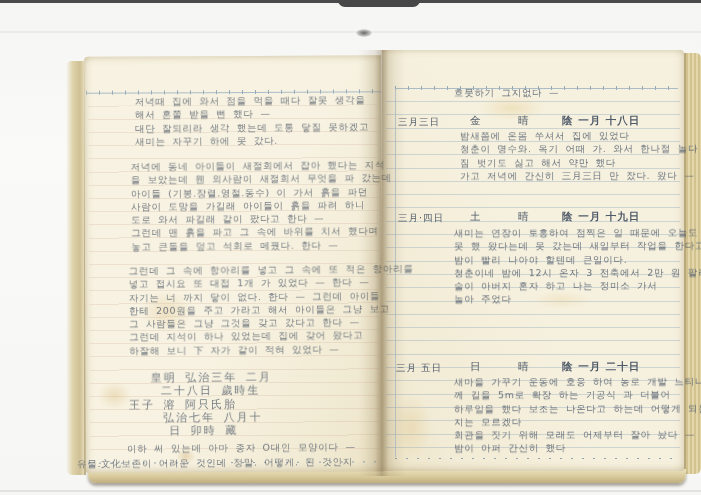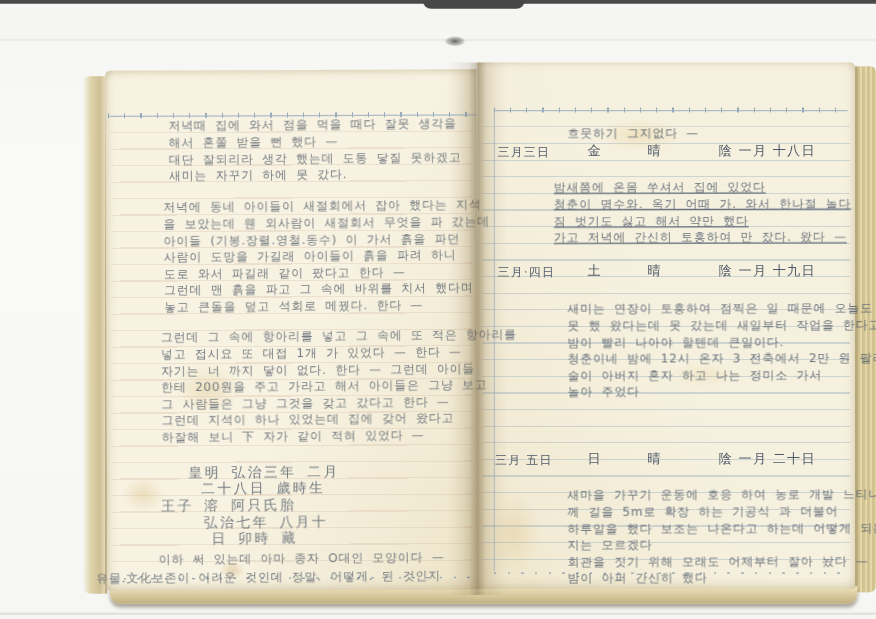--- a/index.html
+++ b/index.html
@@ -50,33 +50,33 @@
 
   .stain{position:absolute;border-radius:50%;pointer-events:none;}
 
   .gutter{position:absolute;left:358px;top:50px;width:48px;height:426px;z-index:6;pointer-events:none;
     background:linear-gradient(90deg,transparent 0%,rgba(120,95,50,.14) 35%,rgba(88,68,34,.32) 50%,rgba(120,95,50,.13) 64%,transparent 100%);}
 
   
   .hw{position:absolute;z-index:5;font-family:"DejaVu Sans",sans-serif;font-size:9.5px;line-height:13.3px;
       color:#5d6673;letter-spacing:.7px;word-spacing:3px;white-space:nowrap;filter:blur(.3px);opacity:.88;}
   .hw-left{color:#616a74;transform:rotate(-0.5deg);}
-  .hw-right{color:#57616f;transform:rotate(-0.15deg);margin-top:15px;}
+  .hw-right{color:#57616f;transform:rotate(-0.15deg);}
   .hw-line{height:13.3px;overflow:visible;}
   .inscription{font-size:11px;letter-spacing:2px;}
   .inscription .hw-line:nth-child(1){margin-left:2px;}
   .inscription .hw-line:nth-child(2){margin-left:12px;}
   .inscription .hw-line:nth-child(3){margin-left:-20px;}
   .inscription .hw-line:nth-child(4){margin-left:14px;}
   .inscription .hw-line:nth-child(5){margin-left:20px;}
   .entry-date{position:absolute;z-index:5;font-size:9.5px;color:#525d6b;letter-spacing:1px;filter:blur(.3px);white-space:nowrap;}
   .entry-head{position:absolute;z-index:5;font-size:10.5px;color:#4f5a68;filter:blur(.3px);white-space:nowrap;}
   .head-day{position:absolute;left:0;}
   .head-weather{position:absolute;left:48px;}
-  .head-lunar{position:absolute;left:105px;letter-spacing:1px;}
+  .head-lunar{position:absolute;left:92px;letter-spacing:1px;font-weight:bold;}
 </style>
 </head>
 <body>
 
 <div id="canvas">
 
   <div class="top-bar"></div>
   <div class="top-bar-blob"></div>
   <div class="streak-1"></div>
   <div class="streak-2"></div>
@@ -143,25 +143,25 @@
   <div class="hw hw-left" style="left:77px;top:456px;">유물.文化보존이 어려운 것인데 정말. 어떻게. 된 것인지</div>
 
   <div class="hw hw-right" style="left:454px;top:86px;">흐뭇하기 그지없다 —</div>
 
   <div class="entry-date" style="left:398px;top:116px;">三月三日</div>
   <div class="entry-head" style="left:470px;top:114px;width:200px;height:14px;">
     <span class="head-day">金</span>
     <span class="head-weather">晴</span>
     <span class="head-lunar">陰 一月 十八日</span>
   </div>
-  <div class="hw hw-right" style="left:443px;top:129px;text-decoration:underline;">
+  <div class="hw hw-right" style="left:460px;top:129px;">
       <div class="hw-line">밤새쯤에 온몸 쑤셔서 집에 있었다</div>
       <div class="hw-line">청춘이 명수와. 옥기 어때 가. 와서 한나절 놀다</div>
       <div class="hw-line">짐 벗기도 싫고 해서 약만 했다</div>
-      <div class="hw-line">가고 저녁에 간신히 토흥하여 만 잤다. 왔다 —</div>
+      <div class="hw-line">가고 저녁에 간신히 三月三日 만 잤다. 왔다 —</div>
     </div>
 
   <div class="entry-date" style="left:398px;top:212px;">三月·四日</div>
   <div class="entry-head" style="left:470px;top:210px;width:200px;height:14px;">
     <span class="head-day">土</span>
     <span class="head-weather">晴</span>
     <span class="head-lunar">陰 一月 十九日</span>
   </div>
   <div class="hw hw-right" style="left:454px;top:226px;">
       <div class="hw-line">새미는 연장이 토흥하여 점찍은 일 때문에 오늘도</div>

